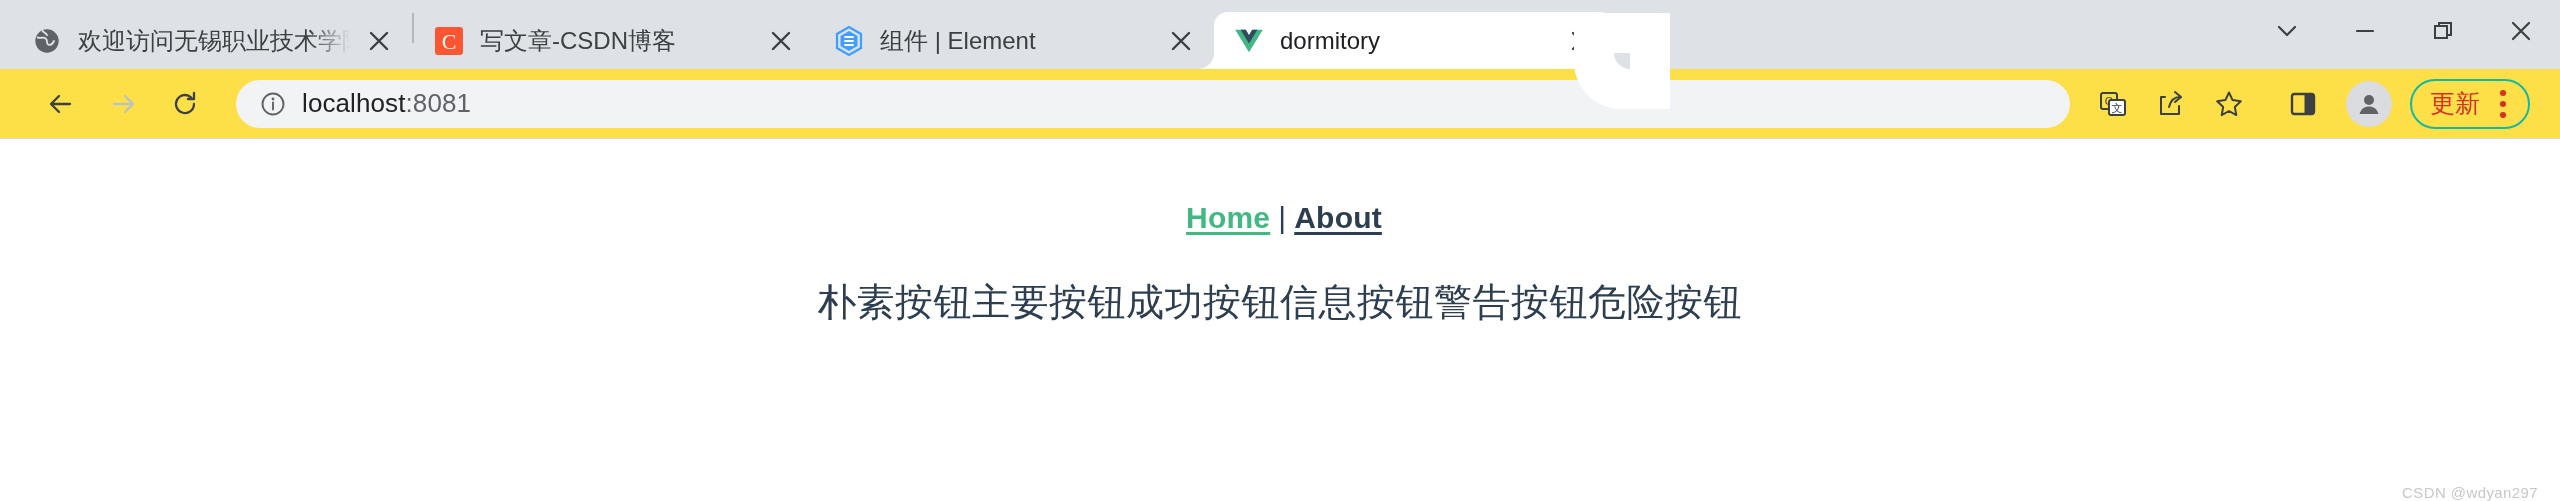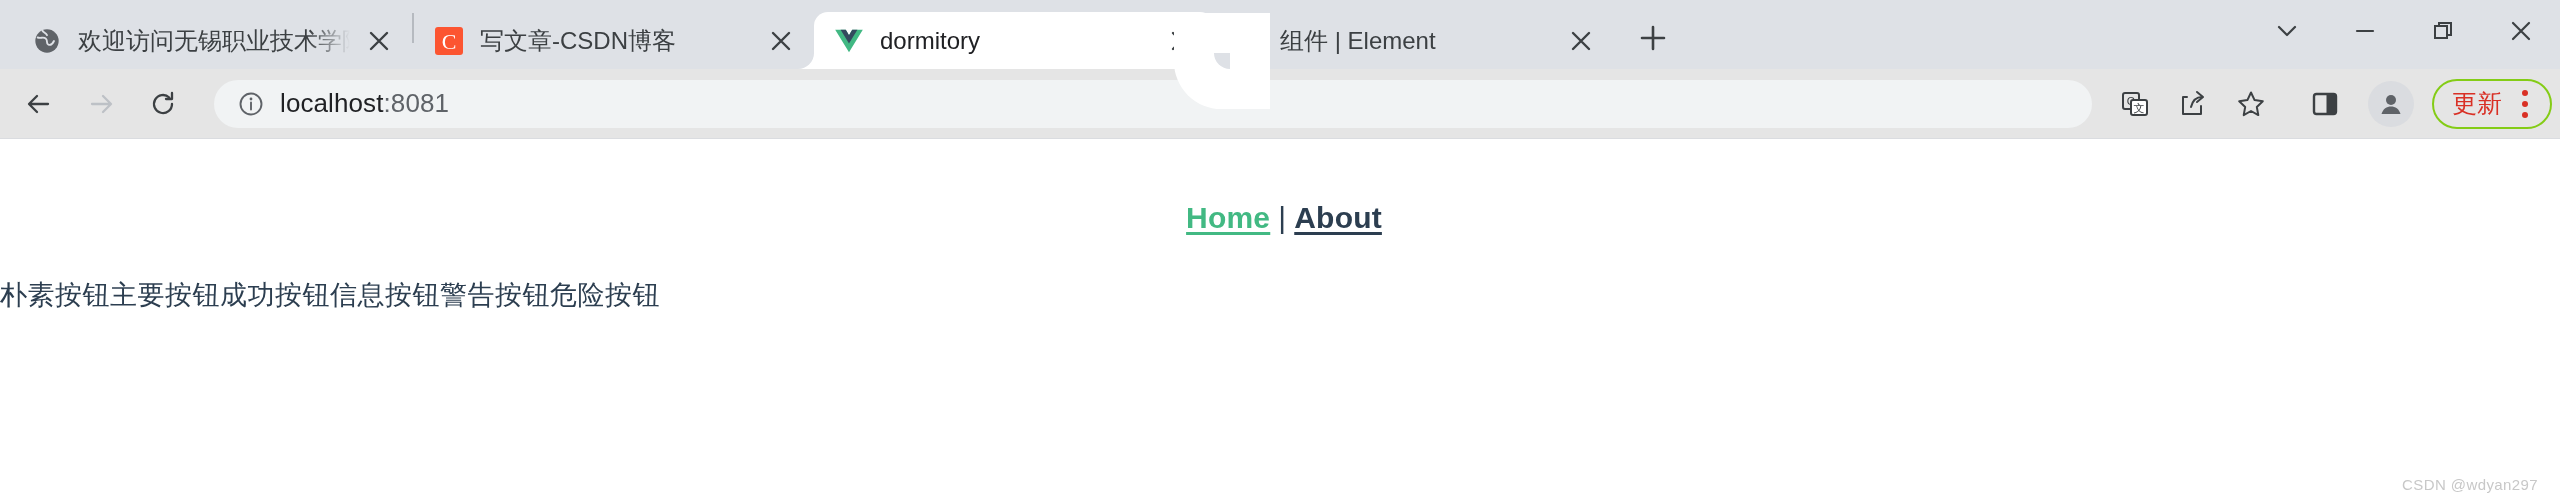--- a/index.html
+++ b/index.html
@@ -102,24 +102,24 @@
   }
   .winbtn {
     width: 78px; height: 62px;
     display: flex; align-items: center; justify-content: center;
   }
 
   
   .toolbar {
     position: relative;
     height: 70px;
-    background: #e5e5e5;
+    background: #fde047;
     display: flex;
     align-items: center;
-    padding: 0 8px;
+    padding: 0 30px;
     border-bottom: 1px solid #dadce0;
   }
   .navbtn {
     width: 62px; height: 62px;
     flex: none;
     display: flex; align-items: center; justify-content: center;
     border-radius: 50%;
   }
   .omnibox {
     flex: 1 1 auto;
@@ -154,21 +154,21 @@
     background: #dadce0;
     display: flex; align-items: center; justify-content: center;
     margin: 0 10px 0 14px;
     flex: none;
   }
 
   .update-pill {
     display: flex;
     align-items: center;
     height: 50px;
-    border: 2px solid #84cc16;
+    border: 2px solid #14b8a6;
     border-radius: 25px;
     padding: 0 8px 0 18px;
     margin-left: 8px;
     flex: none;
   }
   .update-label {
     color: #d93025;
     font-size: 25px;
     white-space: nowrap;
     margin-right: 6px;
@@ -194,32 +194,32 @@
   }
   .nav-links a {
     text-decoration: underline;
     text-underline-offset: 4px;
   }
   .nav-links a.router-active { color: #42b983; }
   .nav-links a.router-plain { color: #2c3e50; }
   .nav-sep { color: #2c3e50; margin: 0 8px; font-weight: normal; }
 
   .btn-row {
-    text-align: left;
+    text-align: center;
     margin-top: 42px;
-    font-size: 27px;
+    font-size: 38px;
     color: #2c3e50;
     letter-spacing: .5px;
   }
   .btn-row span { }
 
   .watermark {
     position: absolute;
     right: 22px;
-    bottom: 8px;
+    bottom: 0;
     font-size: 15px;
     color: #c8c8c8;
     letter-spacing: .4px;
   }
 </style>
 </head>
 <body>
 
 <div class="tabstrip">
   <div class="tabs">
@@ -251,44 +251,44 @@
         </svg>
       </span>
       <span class="tab-title">写文章-CSDN博客</span>
       <span class="tab-close">
         <svg width="22" height="22" viewBox="0 0 22 22">
             <path d="M3 3 L19 19 M19 3 L3 19" stroke="#3c4043" stroke-width="2.4" stroke-linecap="round"></path>
           </svg>
       </span>
     </div>
 
-    <div class="tab active">
-      <span class="favicon">
-        <svg width="28" height="24" viewBox="0 0 28 24">
-          <path d="M17.2 0.8 14 6.3 10.8 0.8 0.2 0.8 14 23.2 27.8 0.8z" fill="#41b883"></path>
-          <path d="M17.2 0.8 14 6.3 10.8 0.8 5.6 0.8 14 14.6 22.4 0.8z" fill="#34495e"></path>
-        </svg>
-      </span>
-      <span class="tab-title">dormitory</span>
-      <span class="tab-close">
-        <svg width="22" height="22" viewBox="0 0 22 22">
-            <path d="M3 3 L19 19 M19 3 L3 19" stroke="#3c4043" stroke-width="2.4" stroke-linecap="round"></path>
-          </svg>
-      </span>
-    </div>
-
     <div class="tab">
       <span class="favicon">
         <svg width="28" height="30" viewBox="0 0 28 30">
           <path d="M14 1 26 8 26 22 14 29 2 22 2 8z" fill="none" stroke="#409eff" stroke-width="2.2"></path>
           <path d="M14 5 22.5 10 22.5 20 14 25 5.5 20 5.5 10z" fill="#409eff"></path>
           <path d="M10 11h8 M10 15h8 M10 19h8" stroke="#ffffff" stroke-width="1.8" stroke-linecap="round"></path>
         </svg>
       </span>
       <span class="tab-title">组件 | Element</span>
+      <span class="tab-close">
+        <svg width="22" height="22" viewBox="0 0 22 22">
+            <path d="M3 3 L19 19 M19 3 L3 19" stroke="#3c4043" stroke-width="2.4" stroke-linecap="round"></path>
+          </svg>
+      </span>
+    </div>
+
+    <div class="tab active">
+      <span class="favicon">
+        <svg width="28" height="24" viewBox="0 0 28 24">
+          <path d="M17.2 0.8 14 6.3 10.8 0.8 0.2 0.8 14 23.2 27.8 0.8z" fill="#41b883"></path>
+          <path d="M17.2 0.8 14 6.3 10.8 0.8 5.6 0.8 14 14.6 22.4 0.8z" fill="#34495e"></path>
+        </svg>
+      </span>
+      <span class="tab-title">dormitory</span>
       <span class="tab-close">
         <svg width="22" height="22" viewBox="0 0 22 22">
             <path d="M3 3 L19 19 M19 3 L3 19" stroke="#3c4043" stroke-width="2.4" stroke-linecap="round"></path>
           </svg>
       </span>
     </div>
 
     <div class="newtab">
       <svg width="28" height="28" viewBox="0 0 28 28">
           <path d="M14 3v22 M3 14h22" stroke="#3c4043" stroke-width="2.6" stroke-linecap="round"></path>

